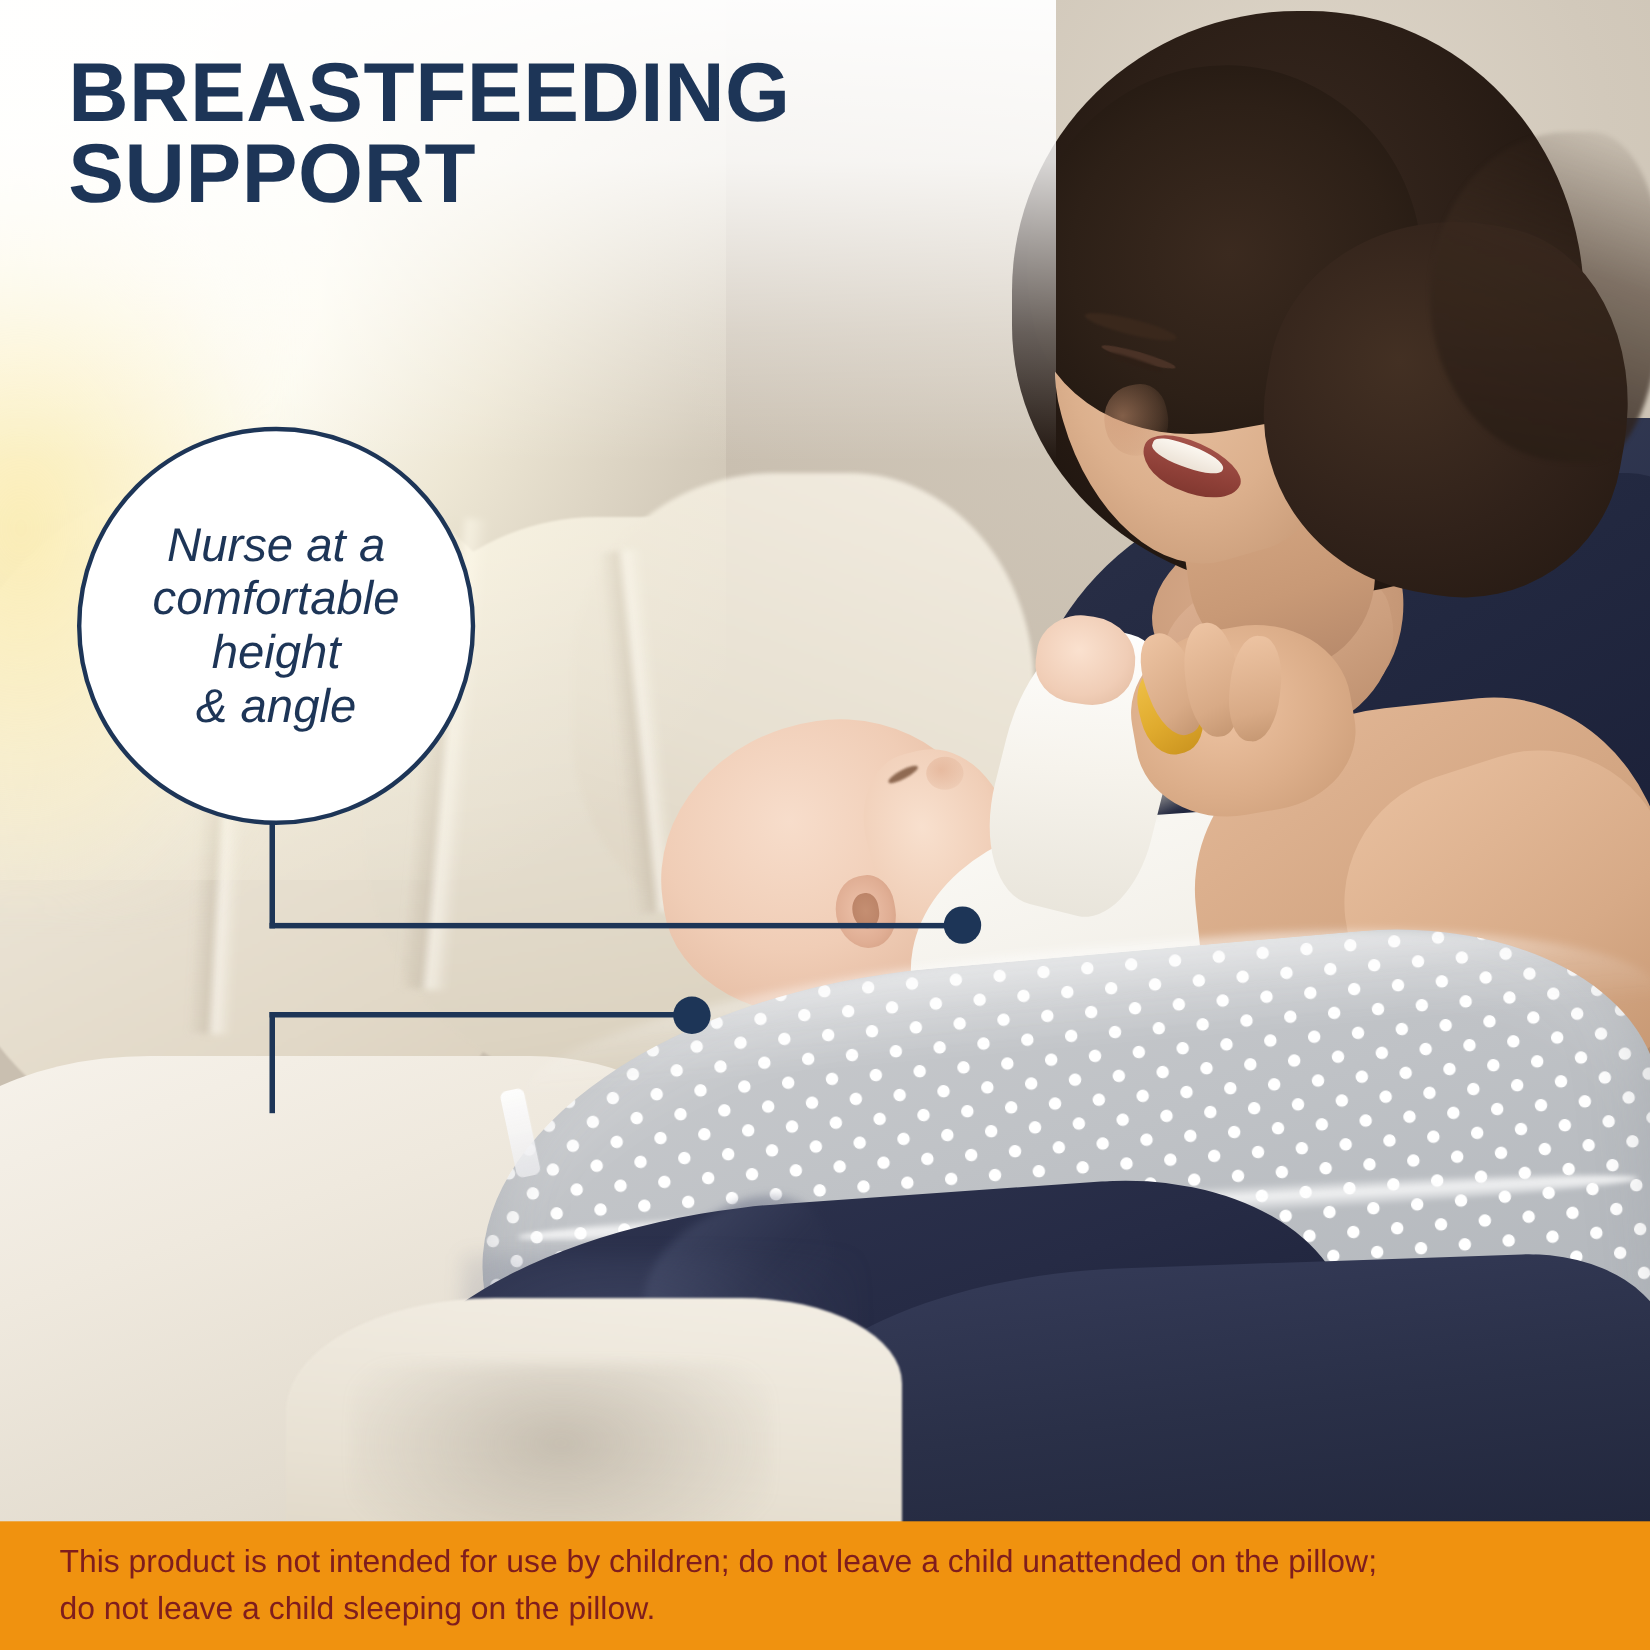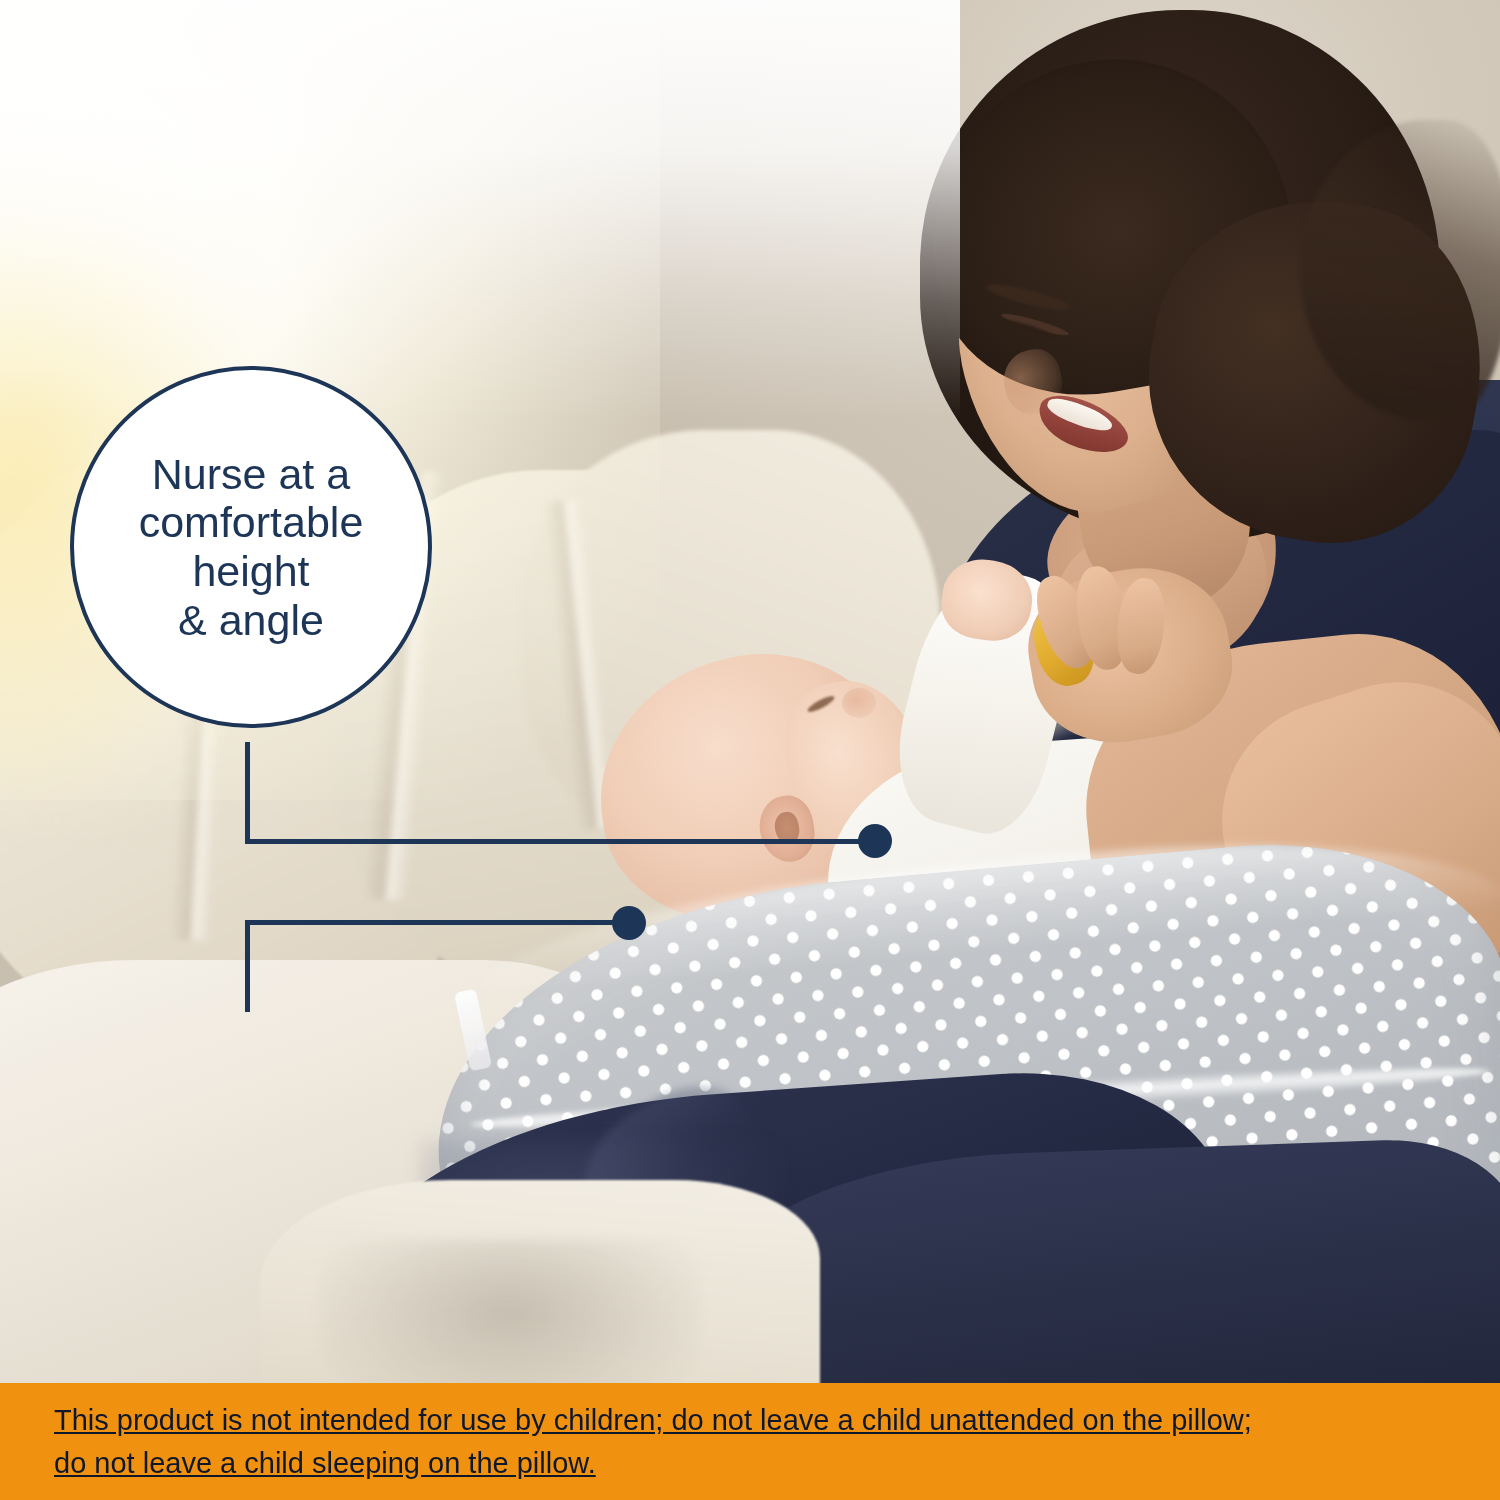--- a/index.html
+++ b/index.html
@@ -498,22 +498,22 @@
     color: #1d3557;
     pointer-events: auto;
   }
   .callout span {
     display: block;
     white-space: pre-line;
     line-height: 1.13;
     font-weight: 400;
   }
   #callout-1 {
-    left: 70px; top: 366px;
-    width: 362px; height: 362px;
+    left: 70px; top: 388px;
+    width: 362px; height: 362px; font-style: italic;
   }
   #callout-1 span { font-size: 43px; }
   #callout-2 {
     left: 68px; top: 995px;
     width: 358px; height: 358px;
   }
   #callout-2 span { font-size: 43px; }
 
   .connector {
     position: absolute;
@@ -529,27 +529,26 @@
   
   .banner {
     position: absolute;
     left: 0; right: 0; bottom: 0;
     height: 117px;
     background: #F0920F;
     display: flex;
     align-items: center;
   }
   .banner-text {
-    color: #0f172a;
+    color: #7f1d1d;
     font-size: 29px;
     line-height: 1.48;
     padding: 0 54px;
     white-space: pre-line;
     font-weight: 400;
-    text-decoration: underline;
   }
 </style>
 </head>
 <body>
 
 <div id="page">
 
   <div class="photo">
     <div class="wall"></div>
     <div class="cushion-a"></div>
@@ -612,20 +611,22 @@
     <div class="knee-fold"></div>
     <div class="leg-highlight"></div>
     <div class="sheet-2"></div>
     <div class="sheet-shadow"></div>
 
     <div class="glow-left"></div>
     <div class="glow-warm"></div>
     <div class="glow-top"></div>
   </div>
 
+  <div class="title">BREASTFEEDING
+SUPPORT</div>
 
   <div class="callout-layer">
 
     <div class="connector" style="left:245px; top:742px; width:5px; height:102px;"></div>
     <div class="connector" style="left:245px; top:839px; width:640px; height:5px;"></div>
     <div class="dot" style="left:858px; top:824px;"></div>
 
     <div class="connector" style="left:245px; top:920px; width:390px; height:5px;"></div>
     <div class="connector" style="left:245px; top:920px; width:5px; height:92px;"></div>
     <div class="dot" style="left:612px; top:906px;"></div>

